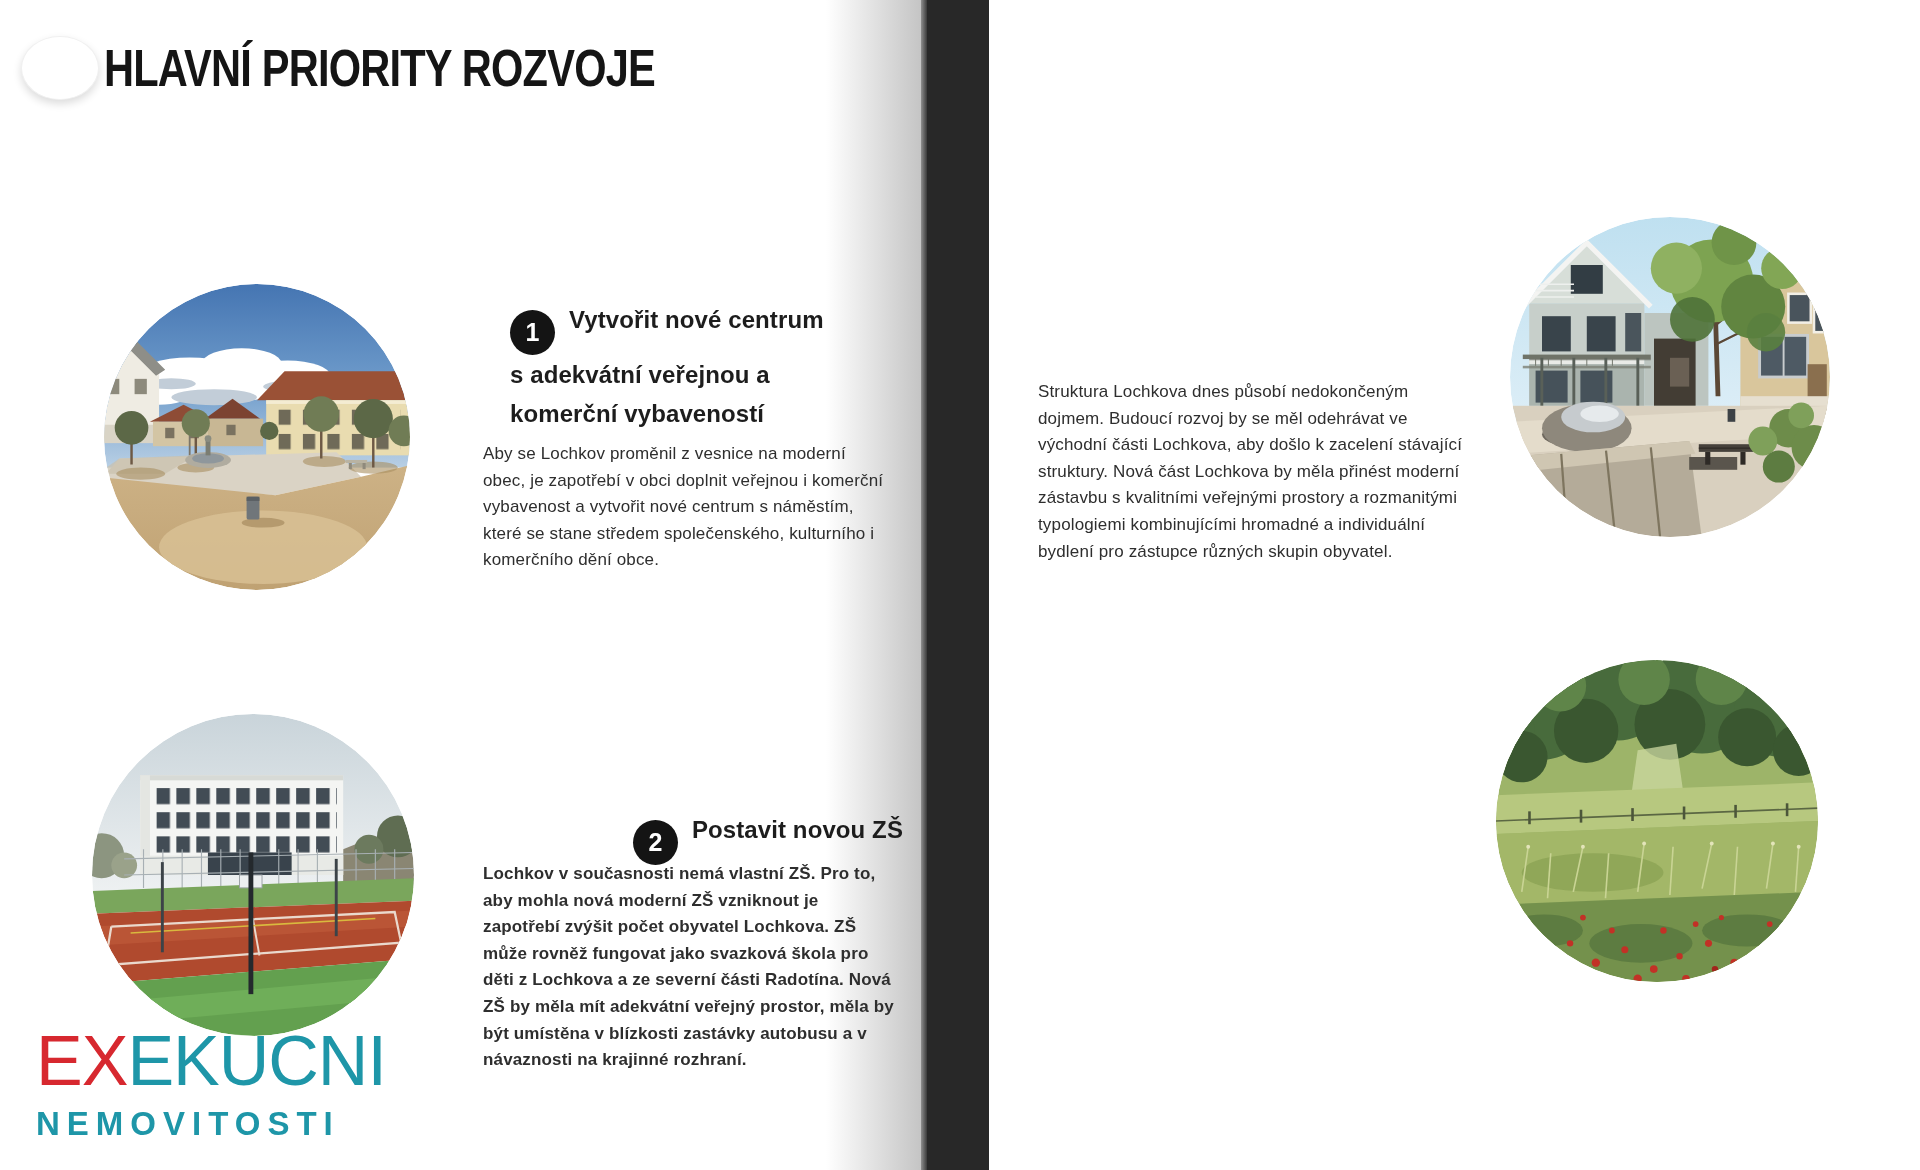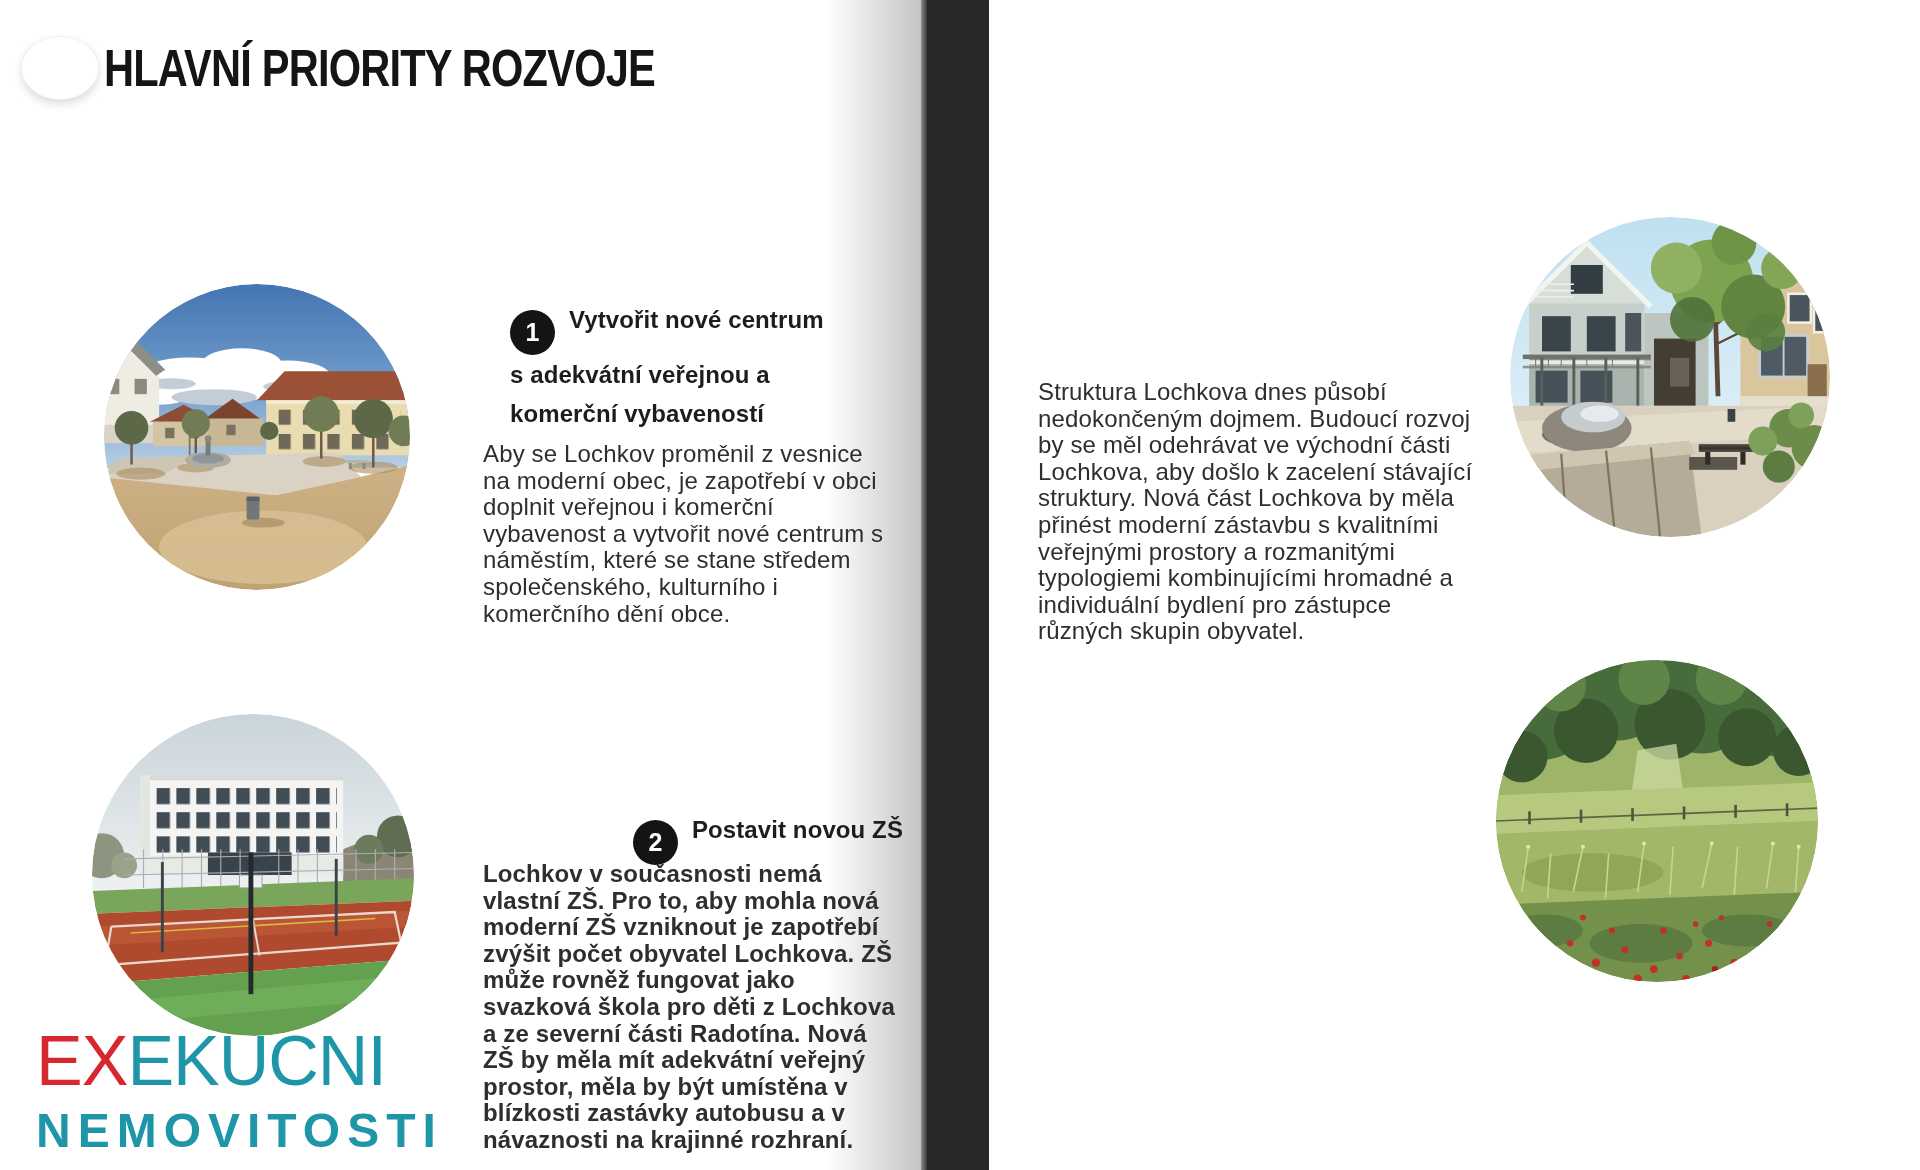--- a/index.html
+++ b/index.html
@@ -32,37 +32,37 @@
   .photo-2{left:92px;top:714px;width:322px;height:322px;}
   .photo-3{left:1510px;top:217px;width:320px;height:320px;}
   .photo-4{left:1496px;top:660px;width:322px;height:322px;}
 
   
   .sec-title{position:absolute;font-size:24px;font-weight:700;color:var(--heading-text);
     line-height:39px;letter-spacing:.1px;}
   .badge{display:inline-flex;align-items:center;justify-content:center;width:45px;height:45px;
     border-radius:50%;background:var(--badge-bg);color:#fff;font-size:25px;font-weight:700;
     margin-right:14px;vertical-align:-13px;}
-  .sec-body{position:absolute;font-size:24px;line-height:26.6px;color:var(--body-text);
+  .sec-body{position:absolute;font-size:17px;line-height:26.6px;color:var(--body-text);
     letter-spacing:.15px;}
   .t1{left:510px;top:300px;width:330px;}
   .b1{left:483px;top:441px;width:405px;}
   .t2{left:483px;top:810px;width:420px;text-align:right;}
   .b2{left:483px;top:861px;width:415px;font-weight:bold;}
   .t3{left:1037px;top:243px;width:302px;line-height:37px;}
   .b3{left:1038px;top:379px;width:437px;}
   .t4{left:1036px;top:767px;width:400px;line-height:37px;}
   .b4{left:1037px;top:858px;width:437px;}
 
   
   .watermark{position:absolute;left:36px;top:1026px;z-index:5;line-height:1;}
   .wm-line1{font-size:70px;font-weight:400;letter-spacing:-1px;white-space:nowrap;}
   .wm-red{color:var(--logo-red);}
   .wm-teal{color:var(--logo-teal);}
-  .wm-line2{margin-top:11px;font-size:48px;font-weight:800;letter-spacing:7px;
+  .wm-line2{margin-top:11px;font-size:33px;font-weight:800;letter-spacing:7px;
     color:var(--logo-teal);white-space:nowrap;}
 </style>
 </head>
 <body>
 
 <div class="stage">
 
   <div class="page-grad"></div>
   <div class="spine-edge"></div>
   <div class="spine"></div>

